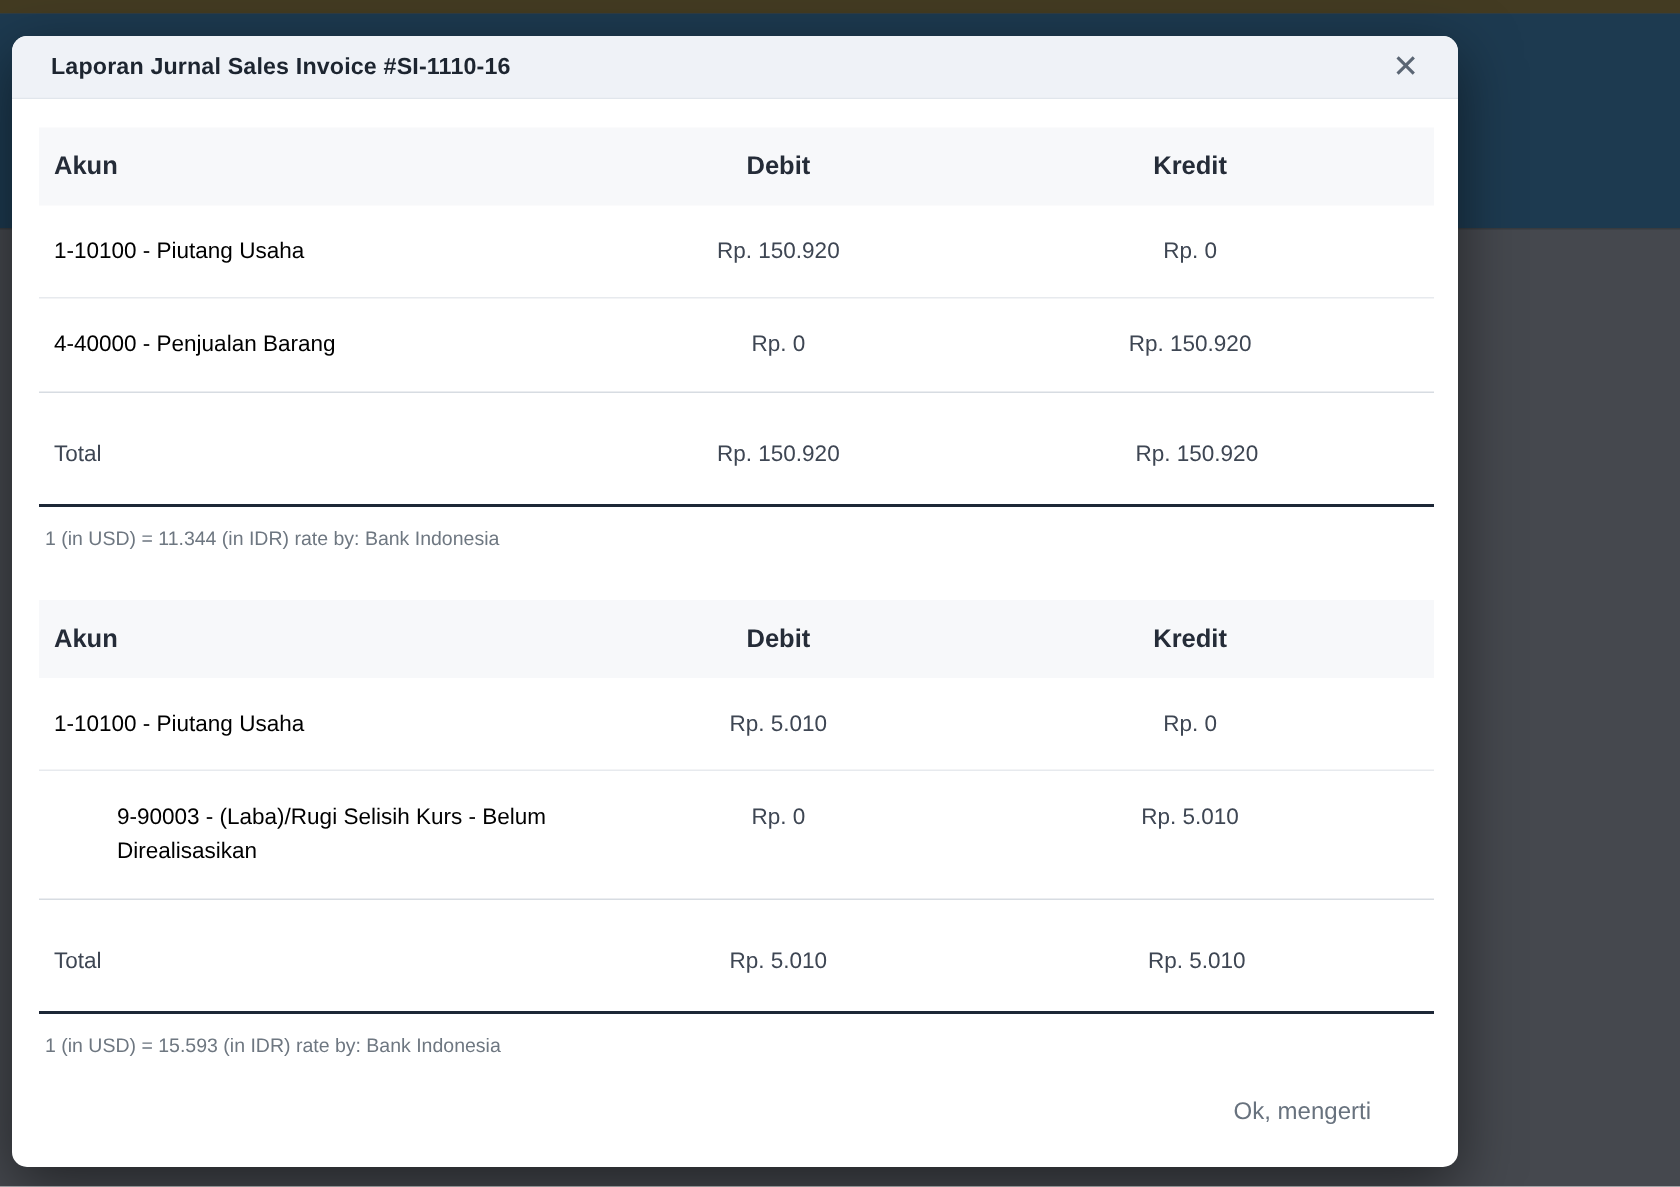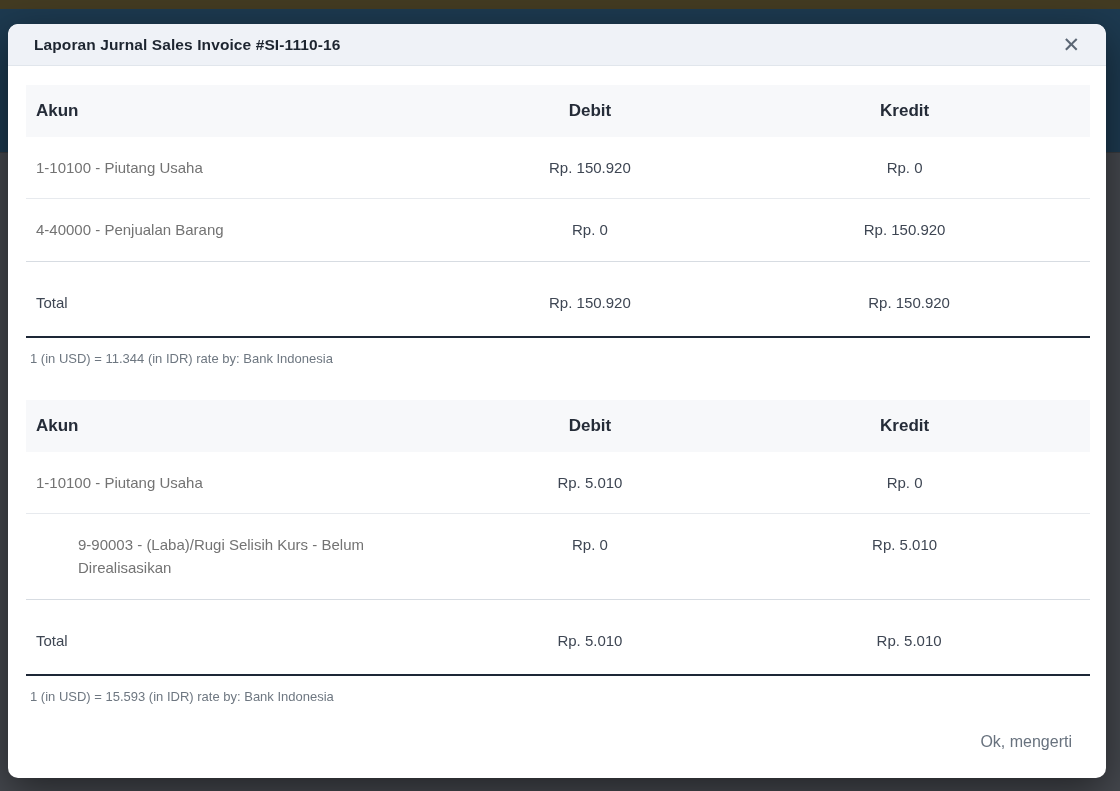--- a/index.html
+++ b/index.html
@@ -9,21 +9,21 @@
     font-family:"Liberation Sans",sans-serif;
     -webkit-font-smoothing:antialiased;
   }
   
   .bg-topbar{position:absolute;top:0;left:0;width:100%;height:9px;background:#433b22;}
   .bg-navband{position:absolute;top:9px;left:0;width:100%;height:143px;background:#1d3a50;}
   .bg-line{position:absolute;left:0;width:100%;height:1px;background:rgba(0,0,0,.18);}
 
   
   .modal{
-    position:absolute;left:8px;top:24px;width:1098px;height:754px;
+    position:absolute;left:8px;top:24px;width:964px;height:754px;
     background:#ffffff;border-radius:10px;
     box-shadow:0 12px 40px rgba(0,0,0,.5);
     display:flex;flex-direction:column;overflow:hidden;
   }
   .modal-header{
     background:#eff2f7;border-bottom:1px solid #e1e6ec;
     height:41px;flex:0 0 41px;
     display:flex;align-items:center;justify-content:space-between;
     padding:0 24px 0 26px;border-radius:10px 10px 0 0;
   }
@@ -42,26 +42,26 @@
   table.journal td{
     font-size:15px;color:#3e4653;padding:19px 10px;vertical-align:top;
     border-top:1px solid #e7eaee;line-height:1.55;
   }
   table.journal .num{text-align:center;}
   table.journal th:last-child, table.journal td:last-child{padding-right:19px;}
   table.journal tr.total-row td{
     border-top:1px solid #d7dce2;border-bottom:2px solid #1d2736;
     padding:29px 10px 22px 10px;
   }
-  a.account{color:#737373;text-decoration:none;cursor:pointer;}
+  a.account{color:#000000;text-decoration:none;cursor:pointer;}
   .wrap{display:inline-block;max-width:310px;margin-left:42px;}
   .footnote{font-size:13px;color:#6e7781;margin:13px 0 34px 4px;}
   .footnote.last{margin-bottom:0;}
 
-  .modal-footer{flex:0 0 auto;text-align:right;padding:0 28px 26px 0;}
+  .modal-footer{flex:0 0 auto;text-align:right;padding:0 52px 26px 0;}
   .ok-btn{
     background:none;border:none;cursor:pointer;
     font-size:16px;color:#68727e;font-family:"Liberation Sans",sans-serif;
   }
 </style>
 </head>
 <body>
 
 <div class="bg-topbar"></div>
 <div class="bg-navband"></div>

